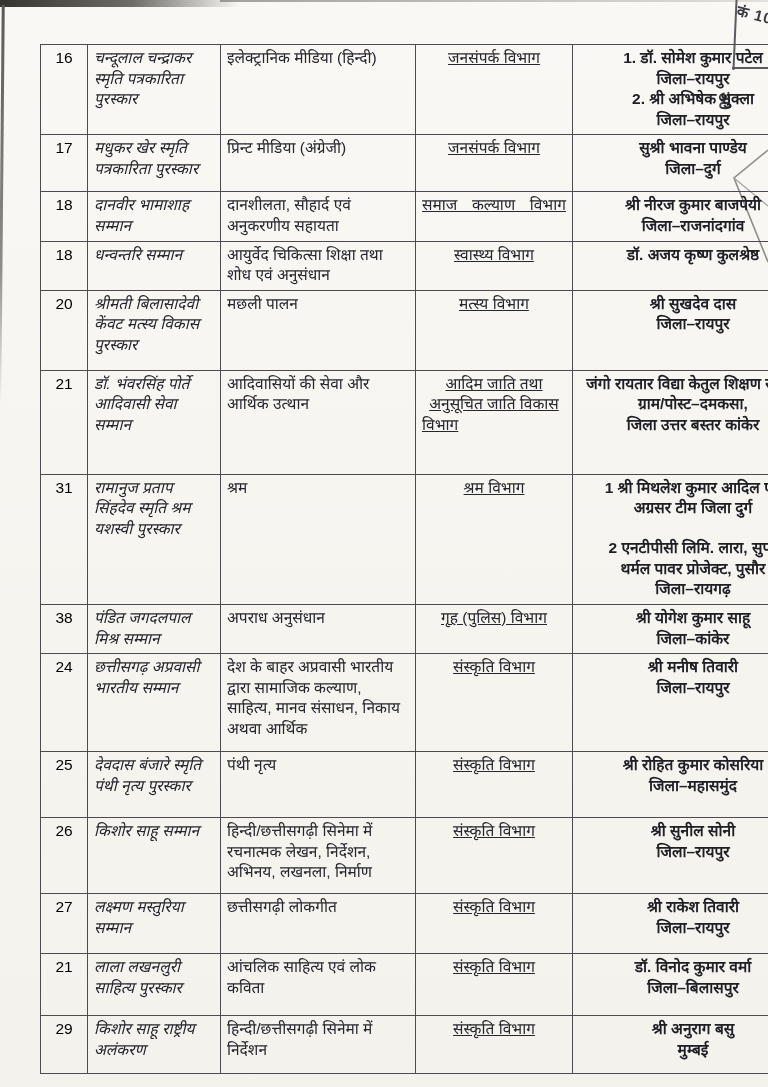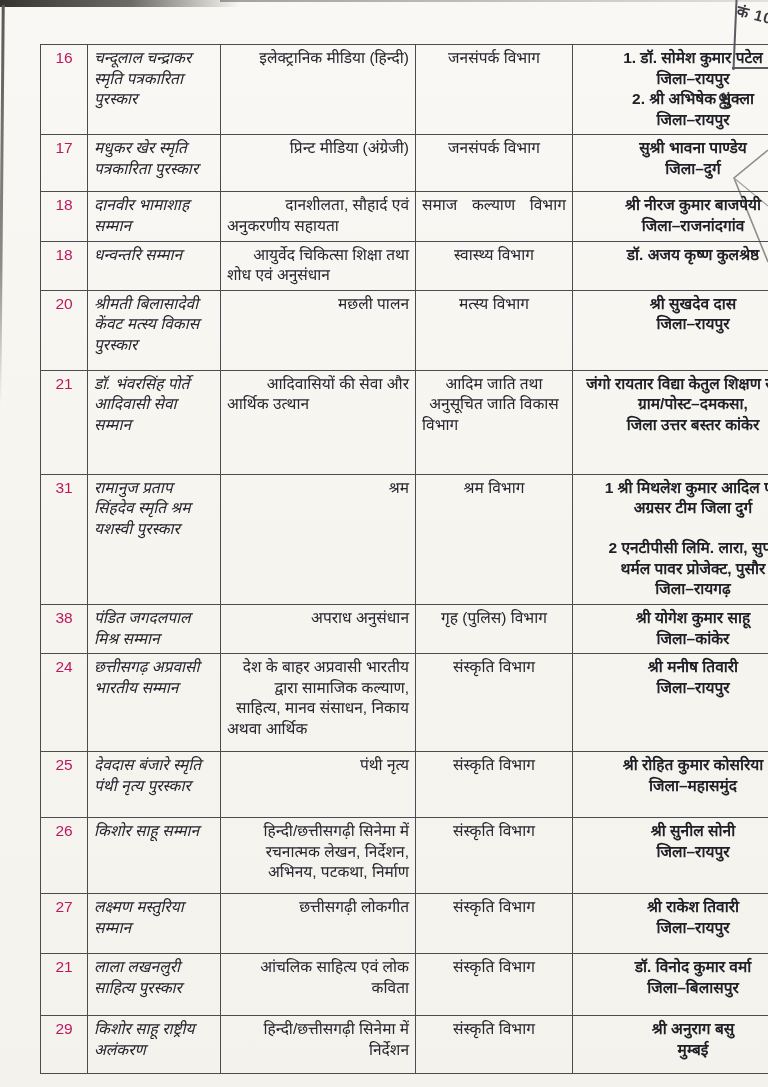--- a/index.html
+++ b/index.html
@@ -27,24 +27,24 @@
   .side-note{position:absolute;left:736px;top:92px;font-size:16px;font-weight:600;color:#3a3a40;
     transform:rotate(88deg);transform-origin:left top;white-space:nowrap;}
   .fold-svg{position:absolute;right:0;top:140px;}
   
   table.awards{position:absolute;left:40px;top:44px;width:716px;border-collapse:collapse;table-layout:fixed;}
   table.awards td{
     border:1.4px solid #4b4b50;vertical-align:top;
     padding:3px 6px 4px 6px;font-size:15.5px;line-height:1.33;
     overflow:hidden;
   }
-  td.c-sno{width:34px;text-align:center;font-size:13.5px;padding-top:6px;color:#be185d;}
+  td.c-sno{width:34px;text-align:center;font-size:13.5px;padding-top:6px;color:#000000;}
   td.c-award{width:120px;text-align:left;font-style:italic;}
-  td.c-field{width:182px;text-align:right;}
-  td.c-dept{width:144px;text-align:center;}
+  td.c-field{width:182px;text-align:left;}
+  td.c-dept{width:144px;text-align:center;text-decoration:underline;}
   td.c-rec{width:228px;text-align:center;font-weight:700;color:#1f1f26;}
   .al-justify{text-align:justify;text-align-last:left;}
   .al-spread{text-align:justify;text-align-last:justify;}
   .rline{min-height:2px;}
   .rline.gap{height:19px;}
 </style>
 </head>
 <body>
 
 <div class="page">
@@ -176,21 +176,21 @@
       <td class="c-dept">संस्कृति विभाग</td>
       <td class="c-rec">
             <div class="rline">श्री रोहित कुमार कोसरिया</div>
             <div class="rline">जिला–महासमुंद</div>
           </td>
     </tr>
 
     <tr class="row" style="height: 76px;">
       <td class="c-sno">26</td>
       <td class="c-award">किशोर साहू सम्मान</td>
-      <td class="c-field">हिन्दी/छत्तीसगढ़ी सिनेमा में रचनात्मक लेखन, निर्देशन, अभिनय, पटकथा, निर्माण</td>
+      <td class="c-field">हिन्दी/छत्तीसगढ़ी सिनेमा में रचनात्मक लेखन, निर्देशन, अभिनय, लखनला, निर्माण</td>
       <td class="c-dept">संस्कृति विभाग</td>
       <td class="c-rec">
             <div class="rline">श्री सुनील सोनी</div>
             <div class="rline">जिला–रायपुर</div>
           </td>
     </tr>
 
     <tr class="row" style="height: 60px;">
       <td class="c-sno">27</td>
       <td class="c-award">लक्ष्मण मस्तुरिया सम्मान</td>

